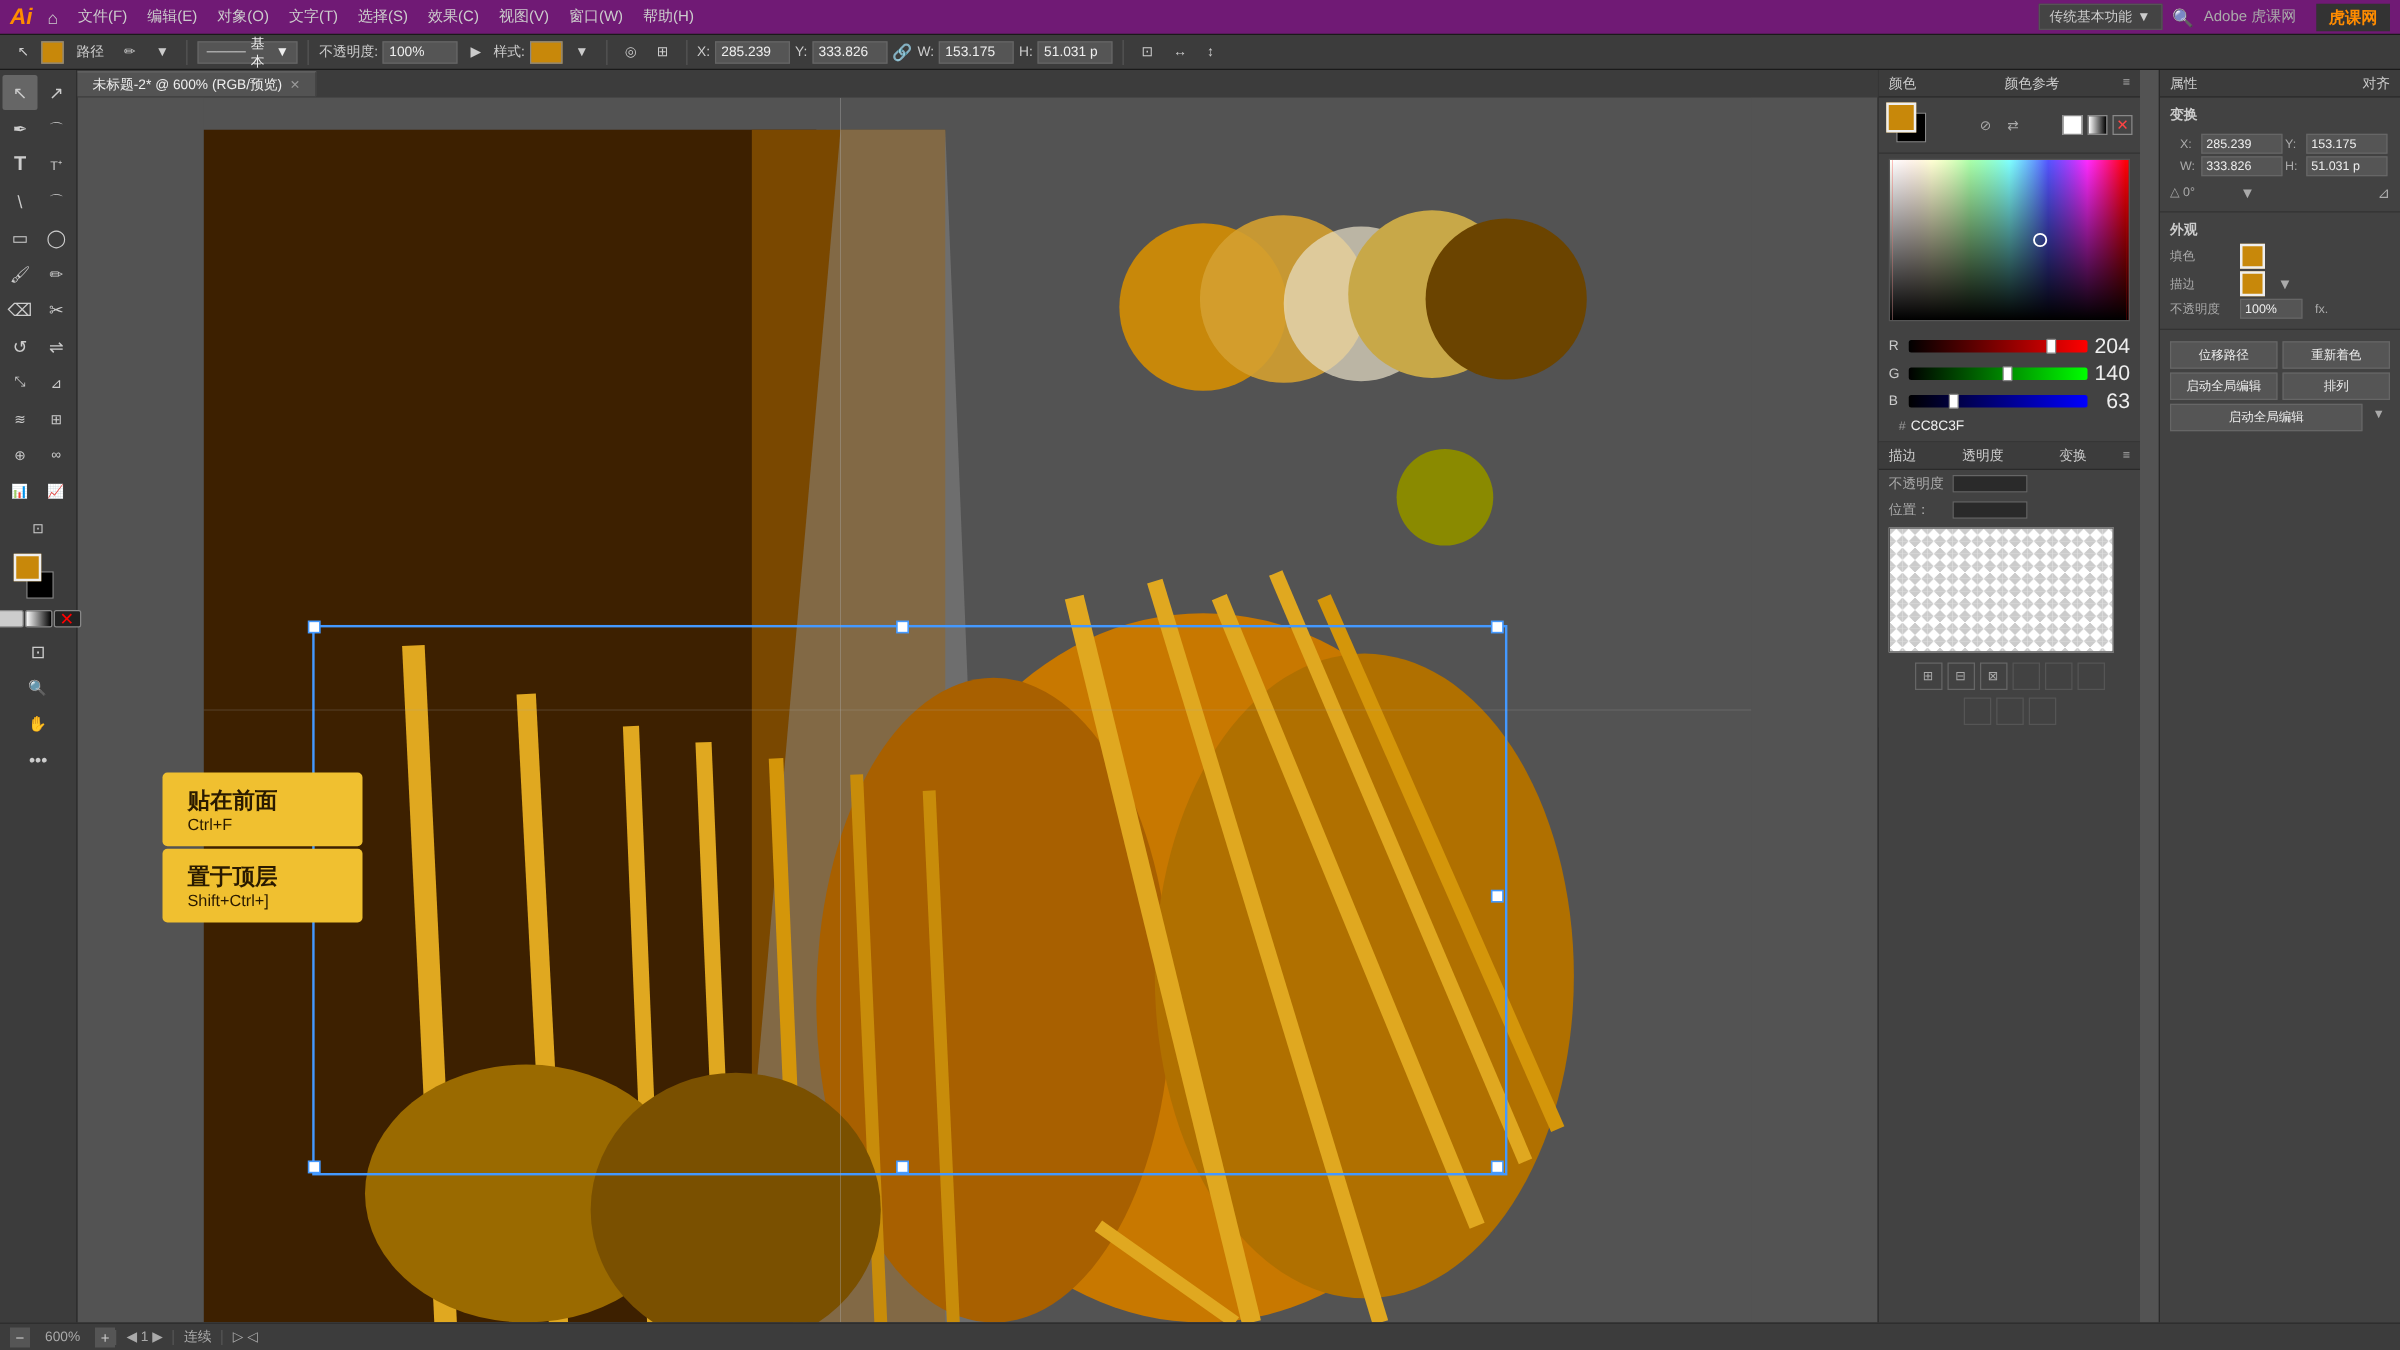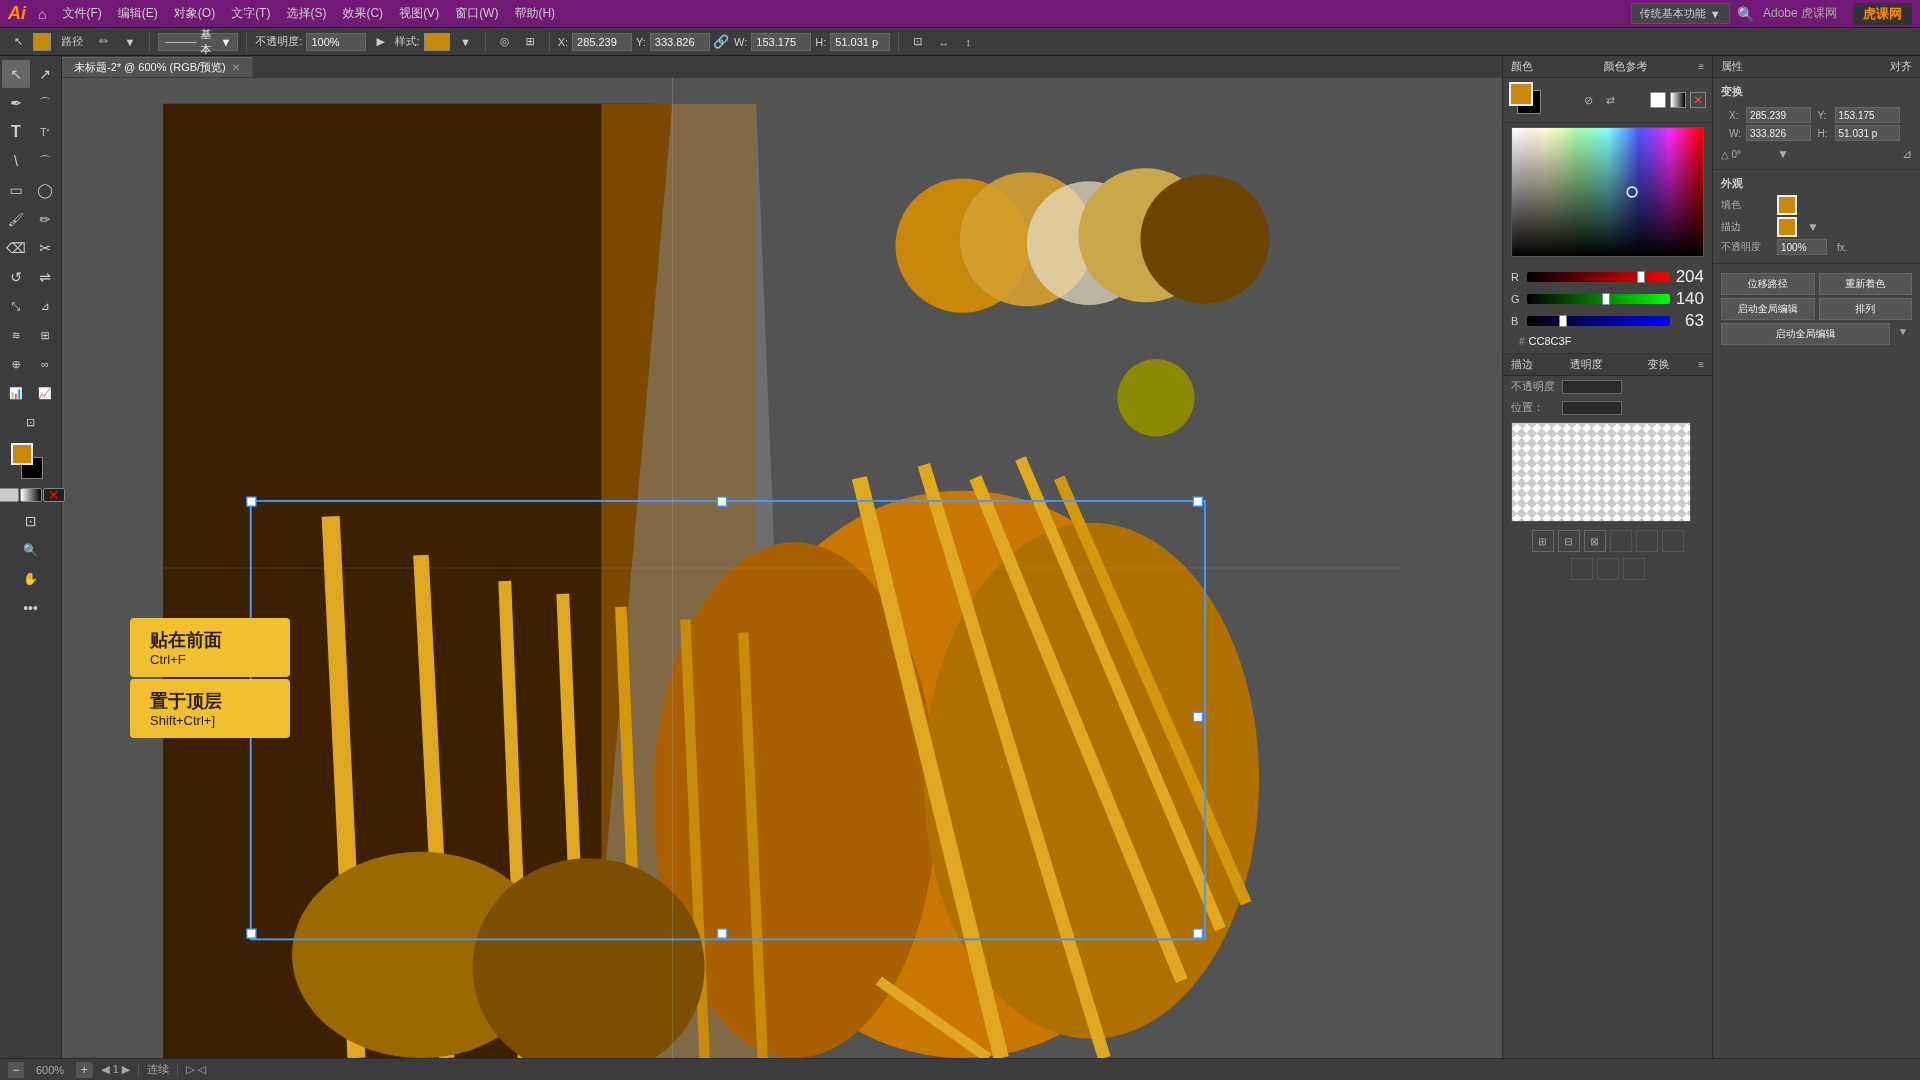--- a/index.html
+++ b/index.html
@@ -521,21 +521,21 @@
       <div style="width:22px; height:22px; border:1px solid #555; cursor:pointer;"></div>
     </div>
     <div style="display:flex; gap:4px; padding:2px 8px; justify-content:center;">
       <div style="width:22px; height:22px; border:1px solid #555; cursor:pointer;"></div>
       <div style="width:22px; height:22px; border:1px solid #555; cursor:pointer;"></div>
       <div style="width:22px; height:22px; border:1px solid #555; cursor:pointer;"></div>
     </div>
   </div>
 </div>
 
-<div id="properties-panel" style="position: absolute; top: 56px; right: 0px; width: 208px; bottom: 22px; background: rgb(66, 66, 66); border-left: 1px solid rgb(42, 42, 42); z-index: 93; display: flex; flex-direction: column; overflow: hidden;">
+<div id="properties-panel" style="position: absolute; top: 56px; right: 0px; width: 193px; bottom: 22px; background: rgb(66, 66, 66); border-left: 1px solid rgb(42, 42, 42); z-index: 93; display: flex; flex-direction: column; overflow: hidden;">
 
   <div class="panel-header">
     <span>属性</span>
     <span style="margin-left:20px;">对齐</span>
   </div>
 
   <div class="prop-section">
     <div class="prop-title">变换</div>
     <div class="transform-grid">
       <div class="transform-field">

